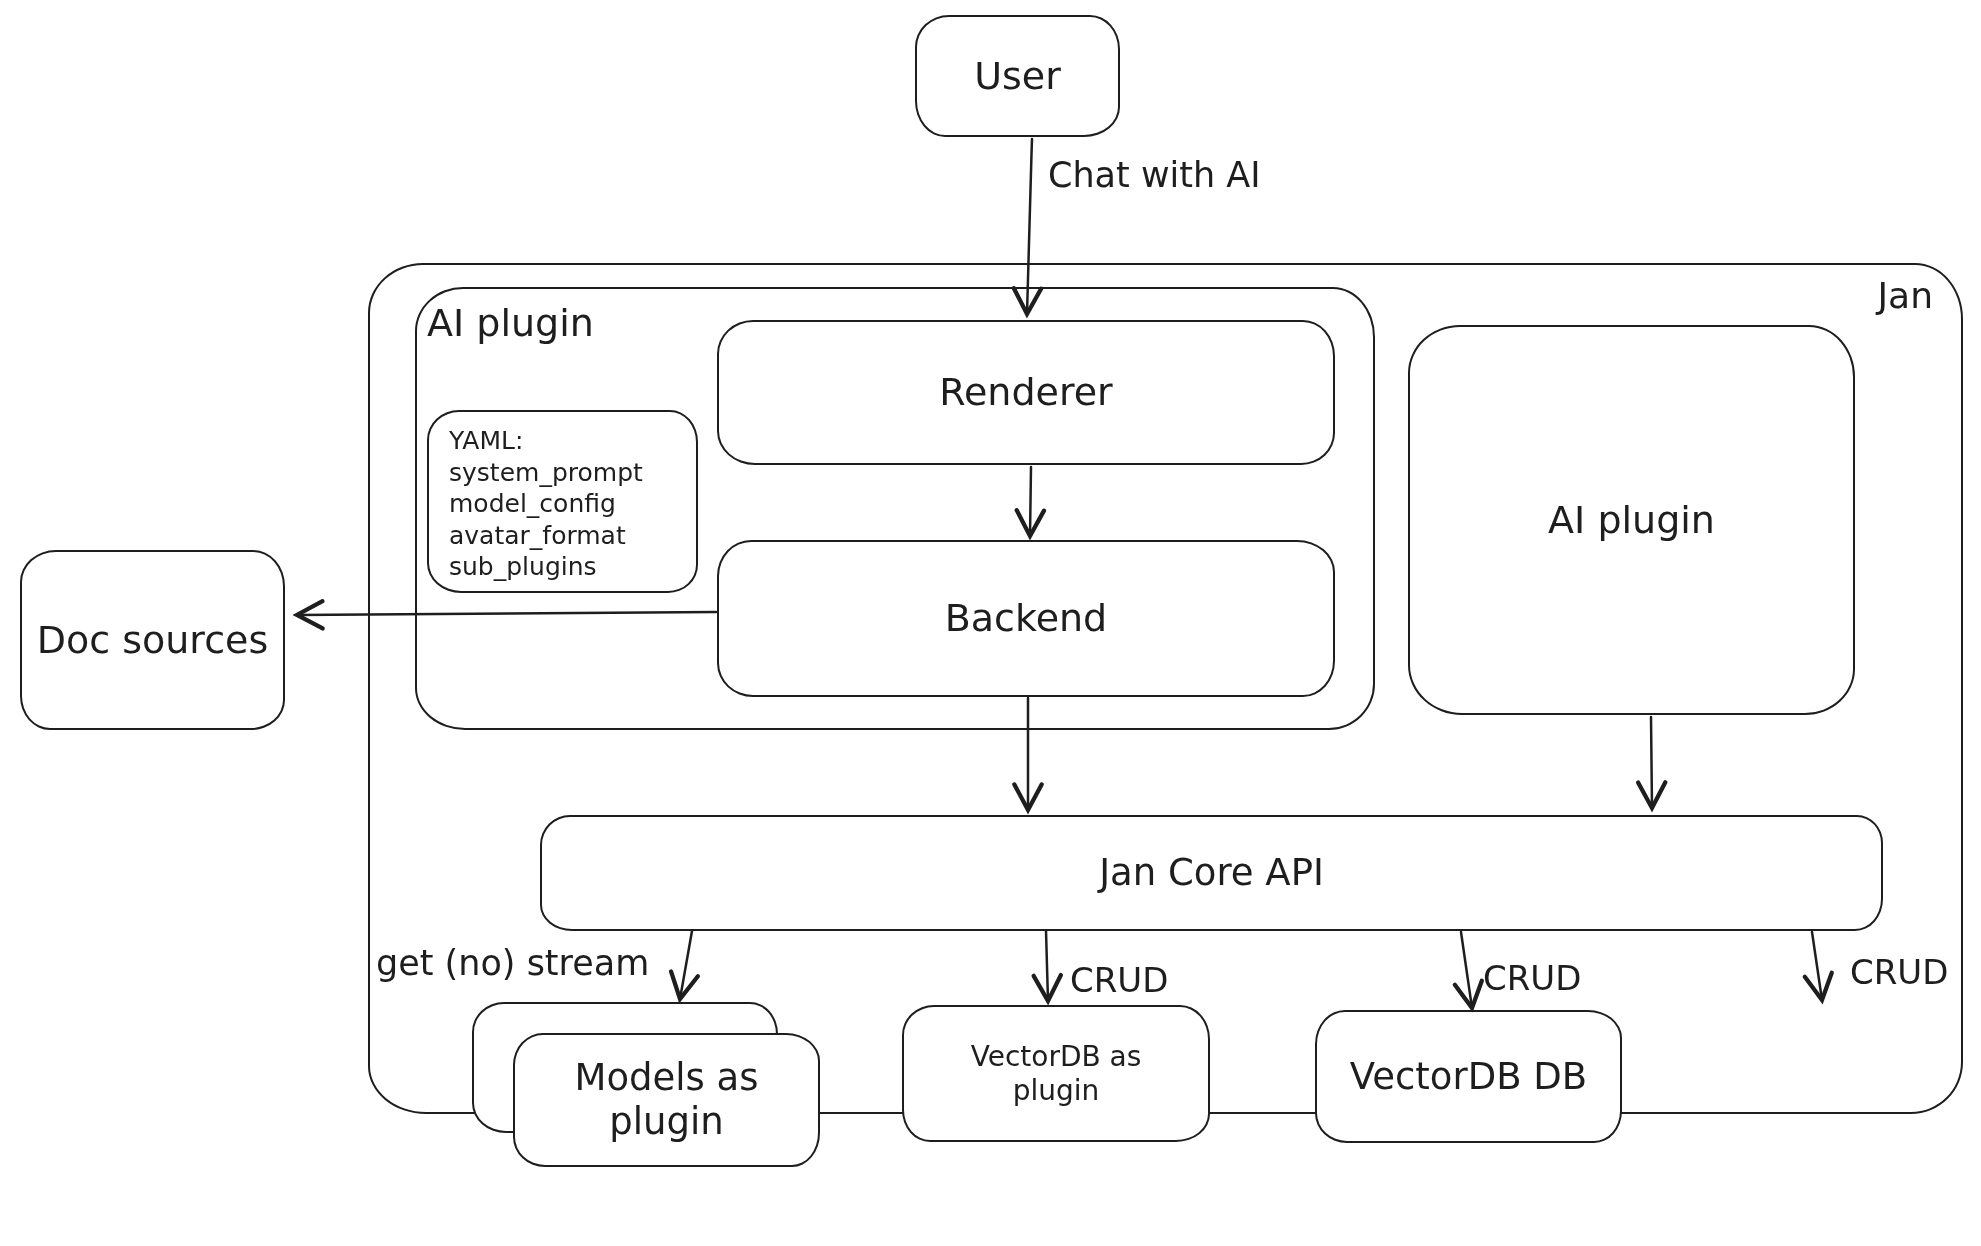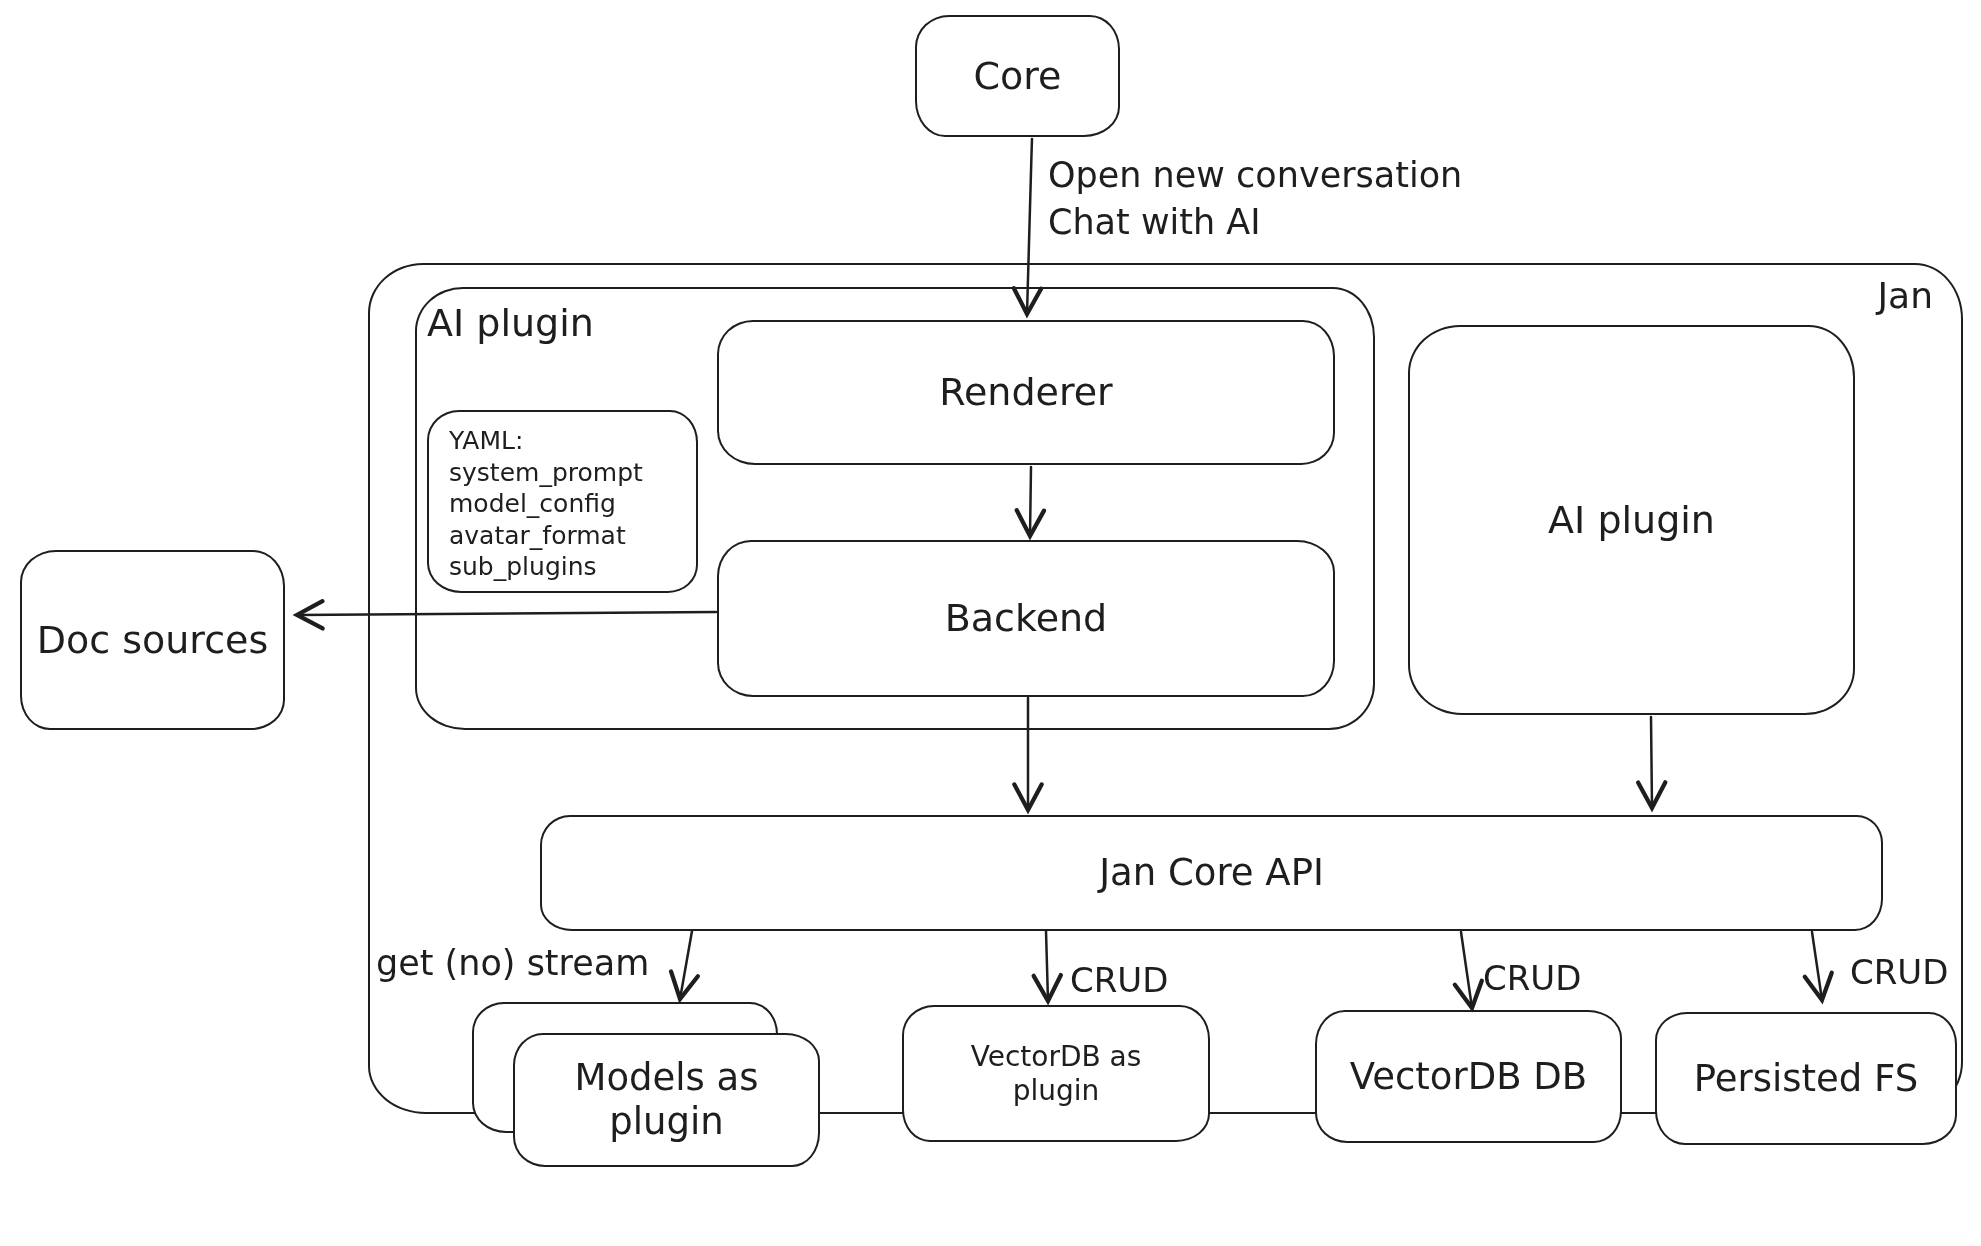--- a/index.html
+++ b/index.html
@@ -41,21 +41,21 @@
 
   <div class="container" style="left:368px;top:263px;width:1595px;height:851px;border-radius:55px 48px 52px 58px / 50px 56px 52px 48px;">
     <div class="corner-label" style="right:28px;top:10px;font-size:36px;">Jan</div>
   </div>
 
   <div class="container" style="left:415px;top:287px;width:960px;height:443px;border-radius:48px 42px 46px 50px / 44px 50px 46px 42px;">
     <div class="corner-label" style="left:10px;top:12px;">AI plugin</div>
   </div>
 
   <div class="box" style="left:915px;top:15px;width:205px;height:122px;border-radius:34px 30px 36px 30px / 32px 34px 30px 36px;">
-    <span class="node-label">Core</span>
+    <span class="node-label">User</span>
   </div>
 
   <div class="box" style="left:717px;top:320px;width:618px;height:145px;border-radius:36px 32px 34px 38px / 34px 36px 32px 34px;">
     <span class="node-label">Renderer</span>
   </div>
 
   <div class="box" style="left:427px;top:410px;width:271px;height:183px;border-radius:32px 28px 30px 34px / 30px 32px 28px 30px;align-items:flex-start;justify-content:flex-start;padding:13px 0 0 20px;">
     <div>
       <span class="note-line">YAML:</span>
       <span class="note-line">system_prompt</span>
@@ -93,26 +93,22 @@
     <span class="node-label" style="font-size:28px;">
       <span style="display:block;">VectorDB as</span>
       <span style="display:block;">plugin</span>
     </span>
   </div>
 
   <div class="box" style="left:1315px;top:1010px;width:307px;height:133px;border-radius:30px 34px 28px 32px / 34px 28px 32px 30px;">
     <span class="node-label" style="font-size:37px;">VectorDB DB</span>
   </div>
 
-  <div class="box" style="left:1655px;top:1012px;width:302px;height:133px;border-radius:32px 28px 34px 30px / 28px 32px 30px 34px;">
-    <span class="node-label" style="font-size:37px;">Persisted FS</span>
-  </div>
 
   <div class="edge-label" style="left:1048px;top:152px;font-size:35px;line-height:47px;">
-    <span style="display:block;">Open new conversation</span>
     <span style="display:block;">Chat with AI</span>
   </div>
   <div class="edge-label" style="left:376px;top:943px;font-size:35px;">get (no) stream</div>
   <div class="edge-label" style="left:1070px;top:960px;">CRUD</div>
   <div class="edge-label" style="left:1483px;top:958px;">CRUD</div>
   <div class="edge-label" style="left:1850px;top:952px;">CRUD</div>
 
   <svg class="wires" width="1981" height="1246" viewBox="0 0 1981 1246">
     <defs>
       <marker id="ah" viewBox="0 0 22 22" refX="19" refY="11" markerWidth="15" markerHeight="15" orient="auto-start-reverse">

